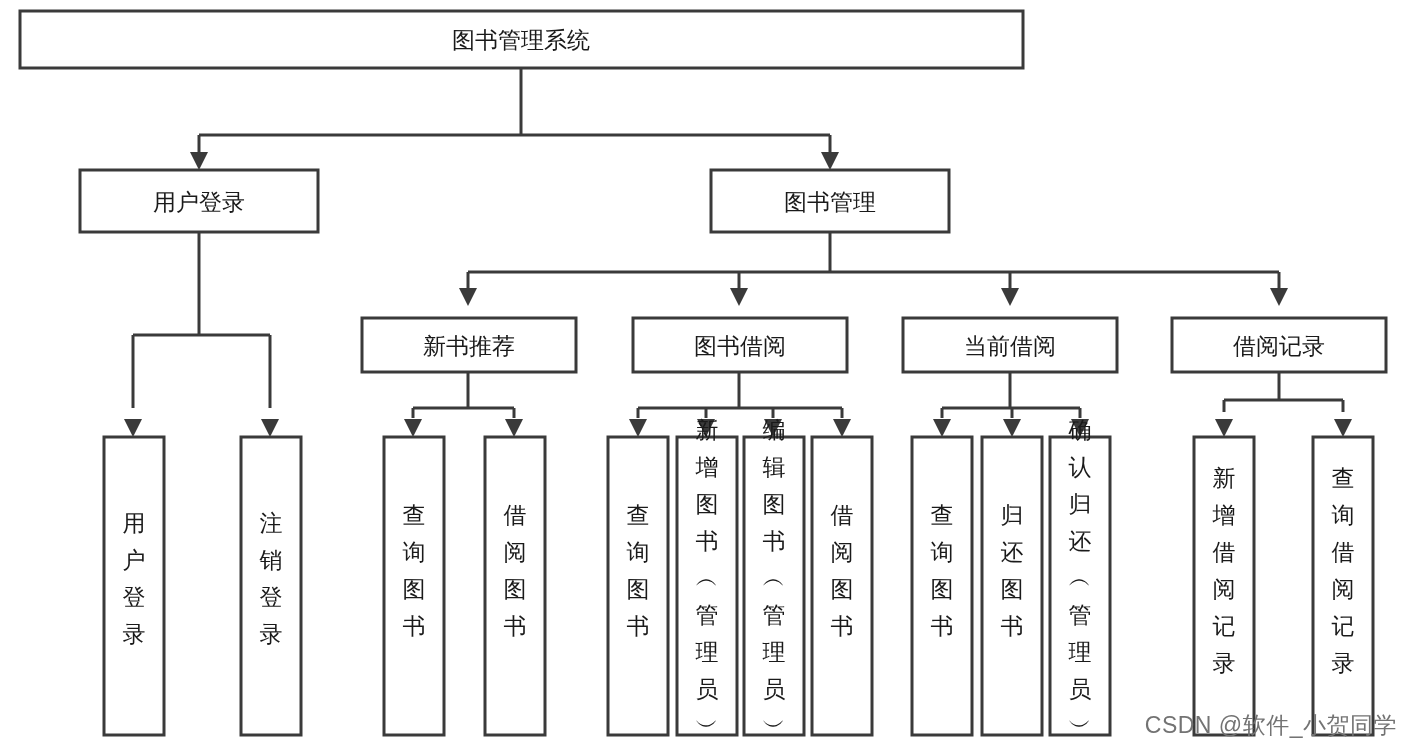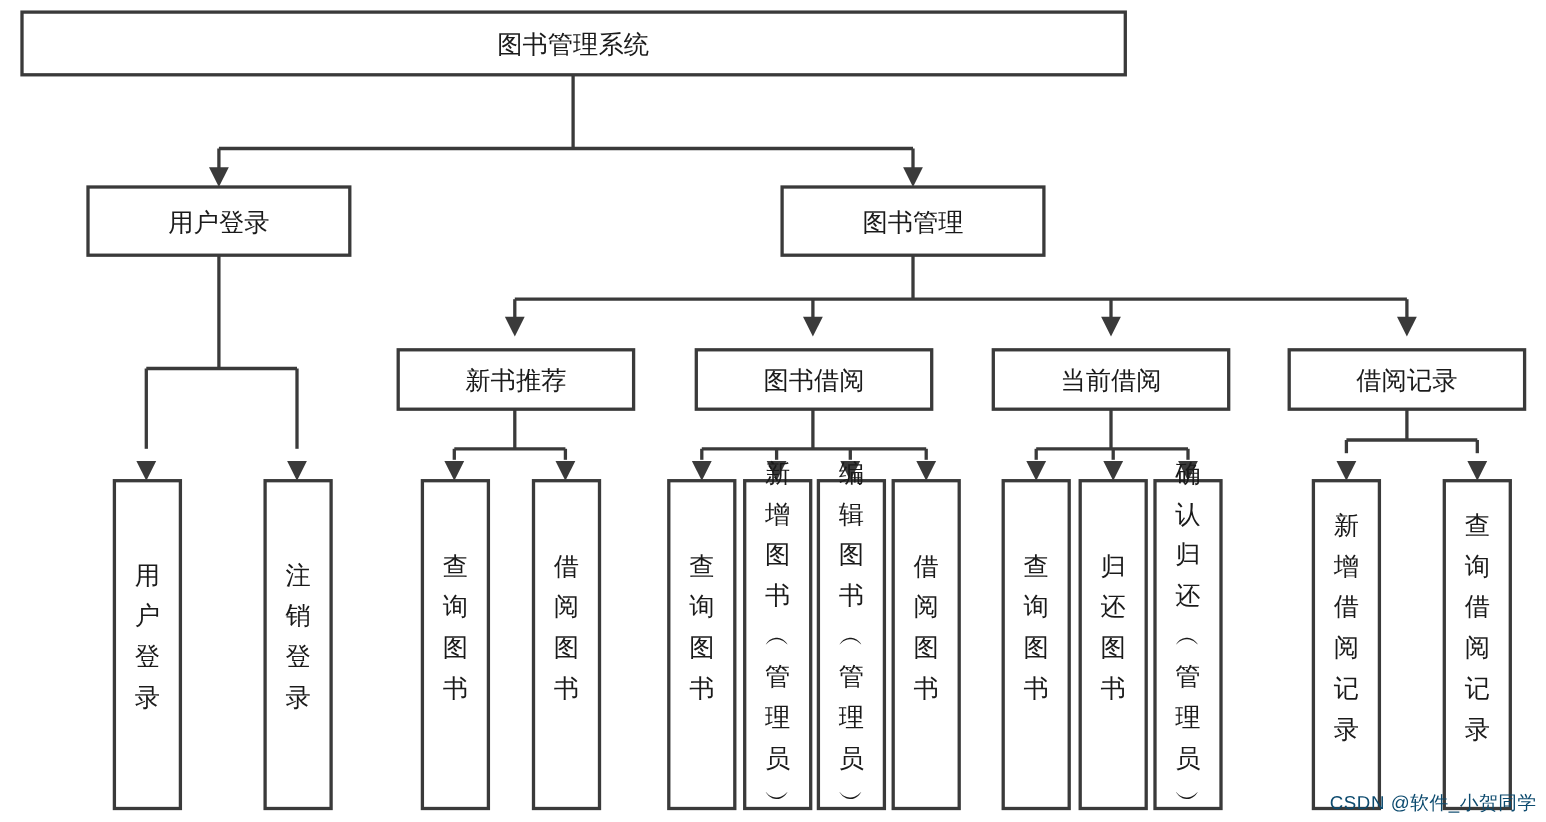--- a/index.html
+++ b/index.html
@@ -51,22 +51,22 @@
     font-family: "Liberation Sans", "DejaVu Sans", sans-serif;
     font-size: 23px;
     fill: #1a1a1a;
     text-anchor: middle;
   }
   .watermark {
     position: absolute;
     right: 8px;
     bottom: 6px;
     font-family: "Liberation Sans", "DejaVu Sans", sans-serif;
-    font-size: 17px;
-    color: #0c4a6e;
+    font-size: 23px;
+    color: #737373;
     white-space: nowrap;
     letter-spacing: 0.5px;
   }
 </style>
 </head>
 <body>
 
 <div id="diagram-root">
 
   <svg id="tree-svg" viewBox="0 0 1405 747">

